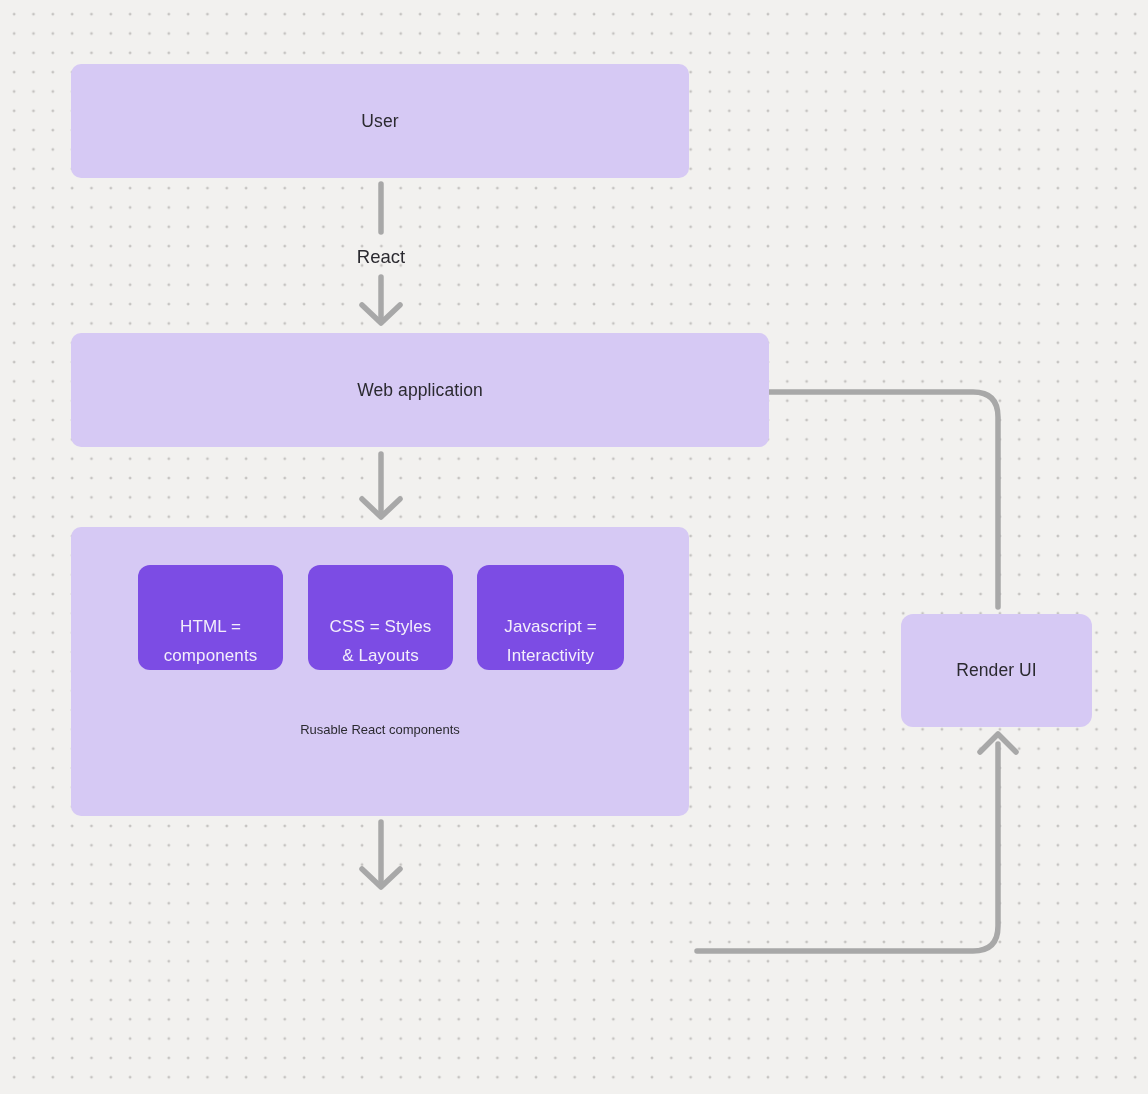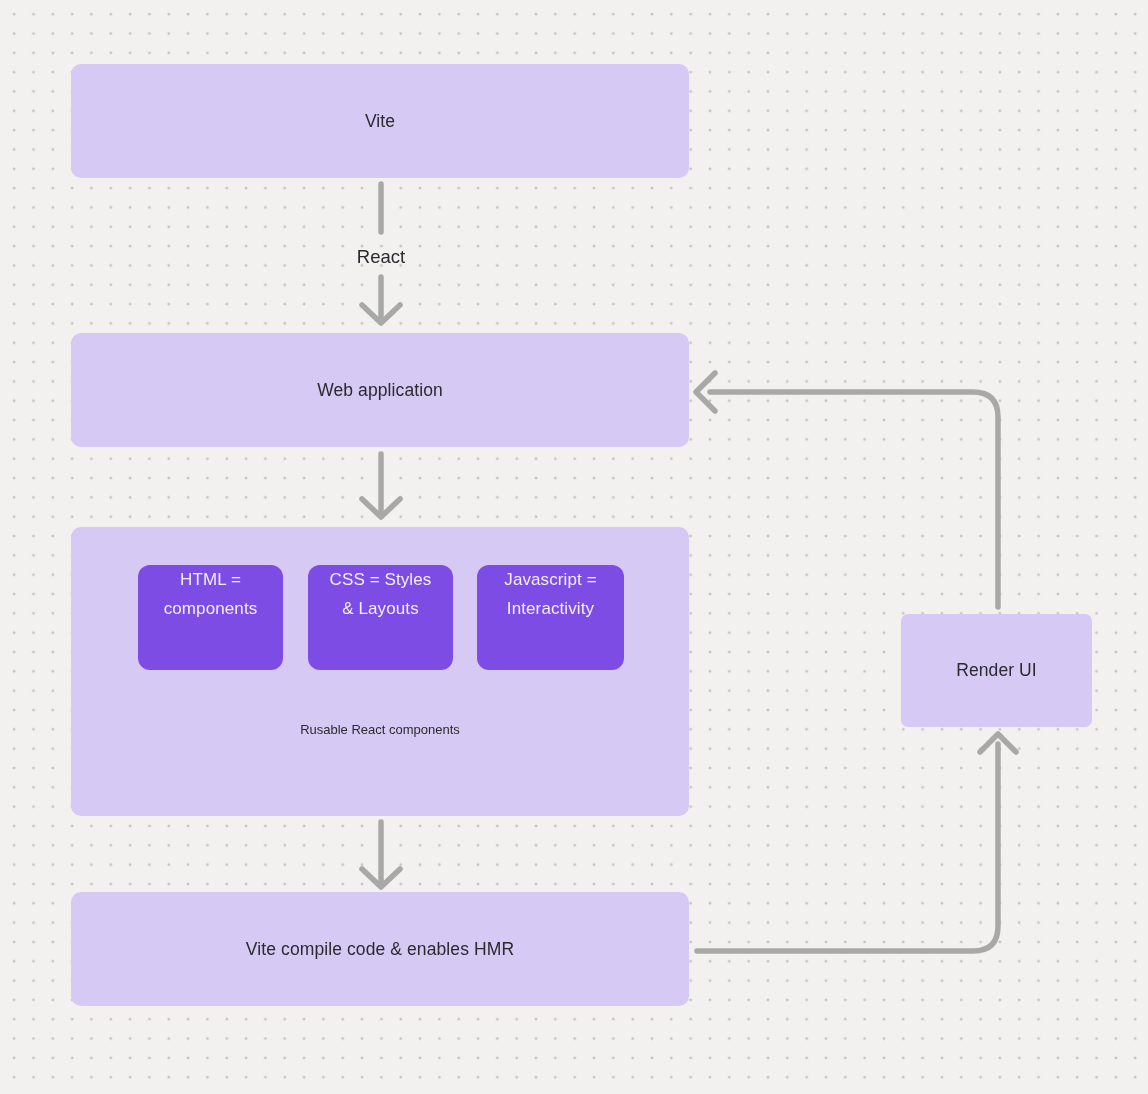--- a/index.html
+++ b/index.html
@@ -40,32 +40,32 @@
     position:absolute;
     background:var(--node_light);
     border-radius:10px;
     display:flex;align-items:center;justify-content:center;
     color:var(--text_dark);
     font-size:17.5px;
     font-weight:500;
     letter-spacing:.1px;
   }
   .node-user{left:71px;top:64px;width:618px;height:114px;}
-  .node-webapp{left:71px;top:333px;width:618px;height:114px;}
+  .node-webapp{left:71px;top:333px;width:698px;height:114px;}
   .node-vite{left:71px;top:892px;width:618px;height:114px;}
-  .node-render{left:901px;top:614px;width:191px;height:113px;border-radius:7px;}
+  .node-render{left:901px;top:614px;width:191px;height:113px;border-radius:12px;}
   .group{
     left:71px;top:527px;width:618px;height:289px;
     display:block;
   }
   .chip{
     position:absolute;top:38px;height:105px;
     background:var(--node_dark);
     border-radius:12px;
-    display:flex;flex-direction:column;align-items:center;justify-content:flex-start;
+    display:flex;flex-direction:column;align-items:center;justify-content:flex-end;
     color:var(--text_light);
     font-size:17px;line-height:29px;
     font-weight:500;
     text-align:center;
   }
   .chip-html{left:67px;width:145px;}
   .chip-css{left:237px;width:145px;}
   .chip-js{left:406px;width:147px;}
   .group-caption{
     position:absolute;left:0;top:715px;width:618px;
@@ -101,21 +101,21 @@
     <polyline points="362,869 381,887 400,869"></polyline>
 
     <path d="M697 951 H973 Q998 951 998 926 V744"></path>
     <polyline points="980,752 998,734 1016,752"></polyline>
 
     <path d="M998 607 V417 Q998 392 973 392 H710"></path>
     <polyline points="715,373 696,392 715,411"></polyline>
   </svg>
 
   <div class="node node-user">
-    <span>Vite</span>
+    <span>User</span>
   </div>
 
   <div class="edge-label">React</div>
 
   <div class="node node-webapp">
     <span>Web application</span>
   </div>
 
   <div class="node group">
     <div class="chip chip-html">
@@ -127,21 +127,18 @@
       <span>Interactivity</span>
     </div>
     <div class="chip chip-css">
       <span>CSS = Styles</span>
       <span>&amp; Layouts</span>
     </div>
   </div>
 
   <div class="group-caption">Rusable React components</div>
 
-  <div class="node node-vite">
-    <span>Vite compile code &amp; enables HMR</span>
-  </div>
 
   <div class="node node-render">
     <span>Render UI</span>
   </div>
 
 </div>
 
 </body></html>

